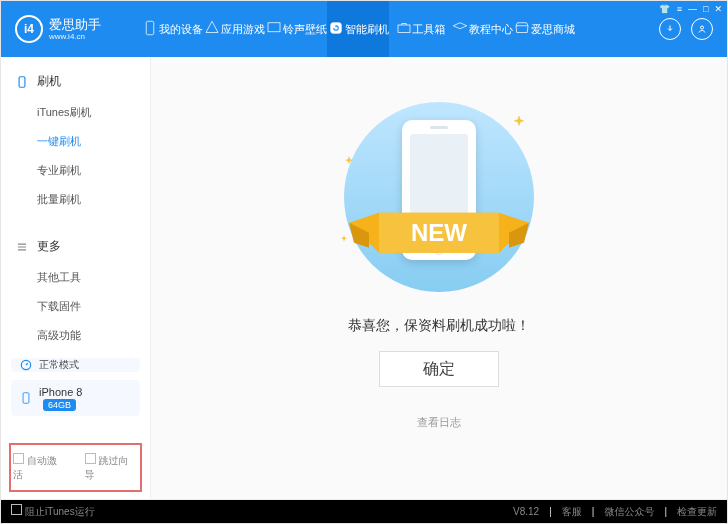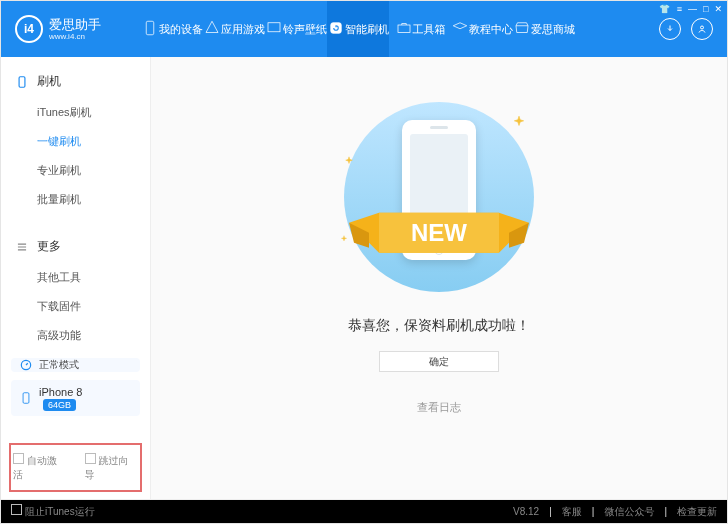--- a/index.html
+++ b/index.html
@@ -42,21 +42,21 @@
   .phone { position:absolute; left:50%; top:50%; transform:translate(-50%,-55%); width:74px; height:140px; background:#fff; border-radius:10px; box-shadow:0 3px 10px rgba(0,0,0,.15);}
   .phone::after{content:"";position:absolute;top:14px;left:8px;right:8px;bottom:18px;background:#eaf1f6;border-radius:3px;}
   .phone::before{content:"";position:absolute;top:6px;left:50%;transform:translateX(-50%);width:18px;height:3px;background:#dde5ea;border-radius:2px;}
   .phone-btn{position:absolute;bottom:5px;left:50%;transform:translateX(-50%);width:10px;height:10px;border:1.5px solid #dde5ea;border-radius:50%;}
   .star{position:absolute;width:14px;height:14px;}
   .star svg{width:100%;height:100%;fill:#f5c23d;stroke:#f5c23d;}
   .s1{top:18px;right:48px;} .s2{top:55px;left:40px;width:10px;height:10px;} .s3{bottom:60px;left:36px;width:8px;height:8px;}
   .ribbon{position:absolute;left:50%;top:50%;transform:translate(-50%,-5%);}
   .ribbon svg{width:200px;height:80px;}
   .msg{font-size:14px; color:#333; margin-top:20px;}
-  .ok-btn{margin-top:16px; width:120px; height:21px; background:#fff; border:1px solid #ddd; font-size:10px; color:#444; cursor:pointer;}
+  .ok-btn{margin-top:16px; width:120px; height:36px; background:#fff; border:1px solid #ddd; font-size:16px; color:#444; cursor:pointer;}
   .log-link{margin-top:28px; font-size:11px; color:#999; cursor:pointer;}
   .footer{height:24px; border-top:1px solid #eee; background:#000000; display:flex; align-items:center; font-size:10px; color:#888; padding:0 10px;}
   .footer .left{display:flex;align-items:center;gap:4px;}
   .footer .right{margin-left:auto; display:flex; gap:10px; align-items:center;}
   .sep{color:#ddd;}
 </style>
 </head>
 <body>
 
 <div class="app">

